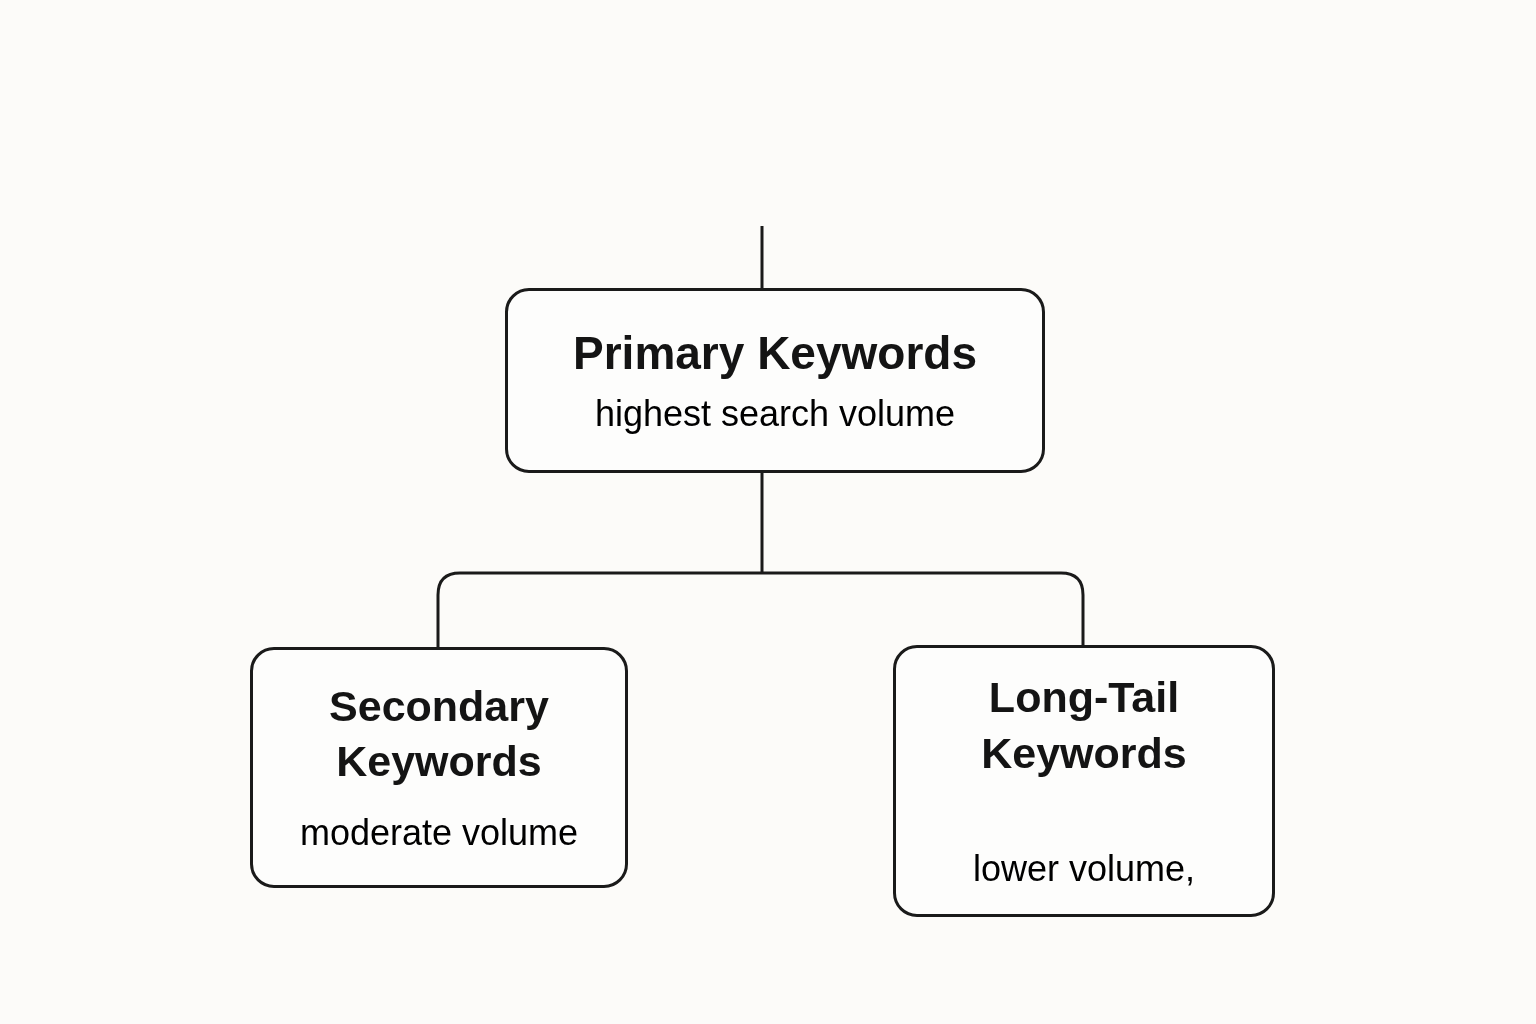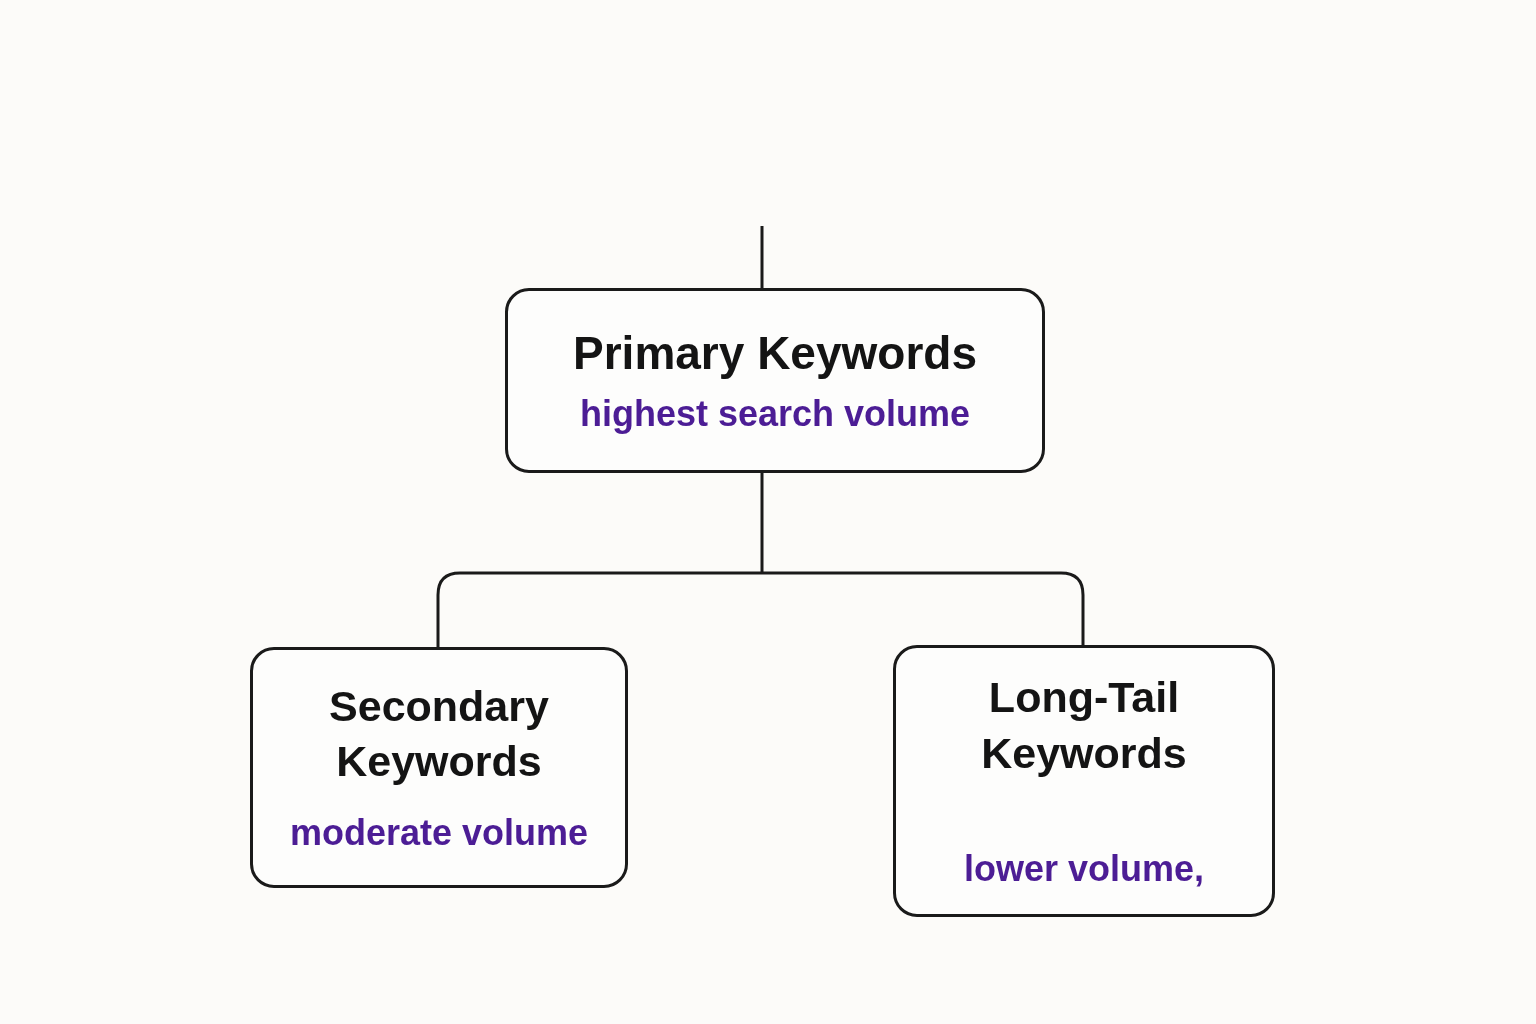--- a/index.html
+++ b/index.html
@@ -54,22 +54,22 @@
     text-align: center;
     z-index: 1;
     padding: 10px 16px;
   }
   .node-title {
     font-weight: 700;
     color: var(--text);
     line-height: 1.3;
   }
   .node-subtitle {
-    font-weight: 700;
-    color: #4c1d95;
+    font-weight: 400;
+    color: #000000;
     line-height: 1.28;
   }
   .node-subtitle span { display: block; }
   .node-primary { left: 505px; top: 288px; width: 540px; height: 185px; }
   .node-primary .node-title { font-size: 46px; margin-bottom: 8px; }
   .node-primary .node-subtitle { font-size: 36px; }
   .node-secondary { left: 250px; top: 647px; width: 378px; height: 241px; }
   .node-secondary .node-title { font-size: 43px; margin-bottom: 20px; }
   .node-secondary .node-subtitle { font-size: 36px; text-align: center; }
   .node-longtail { left: 893px; top: 645px; width: 382px; height: 272px; }

